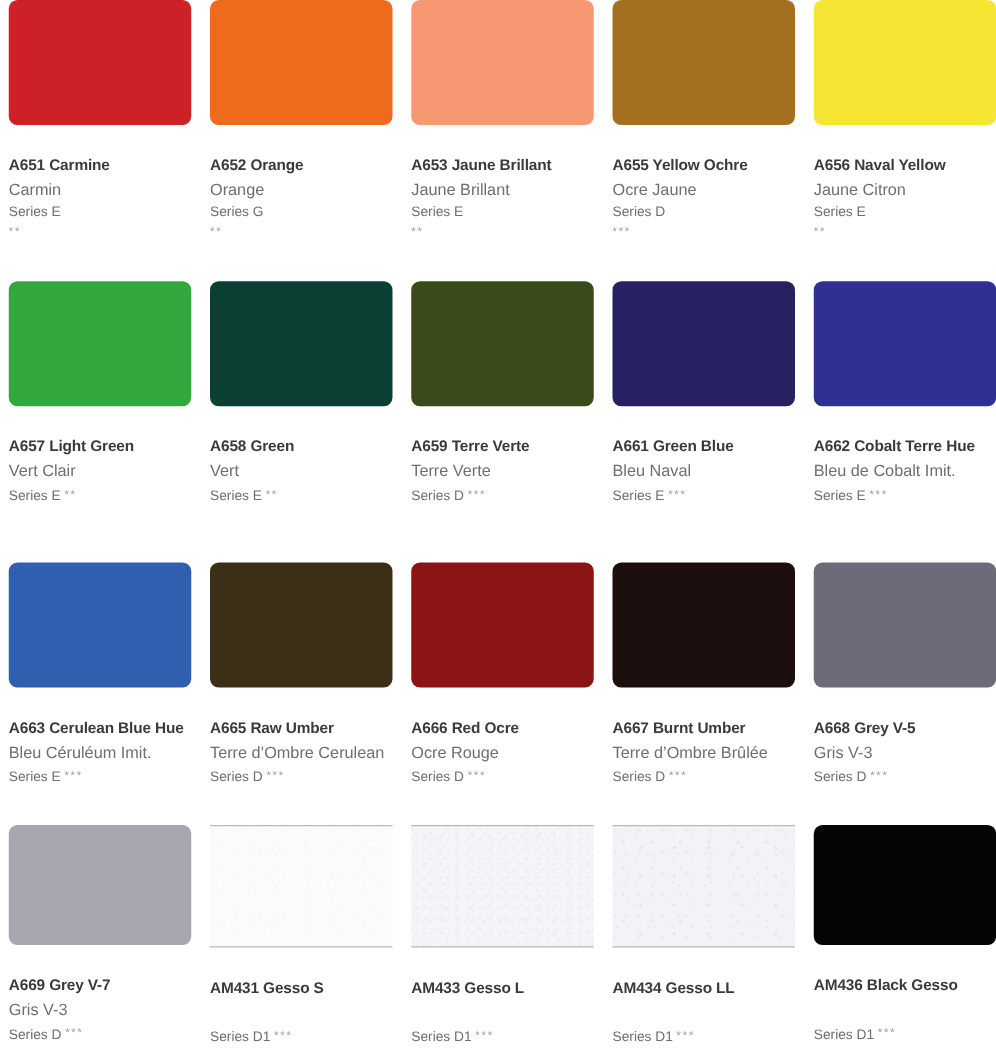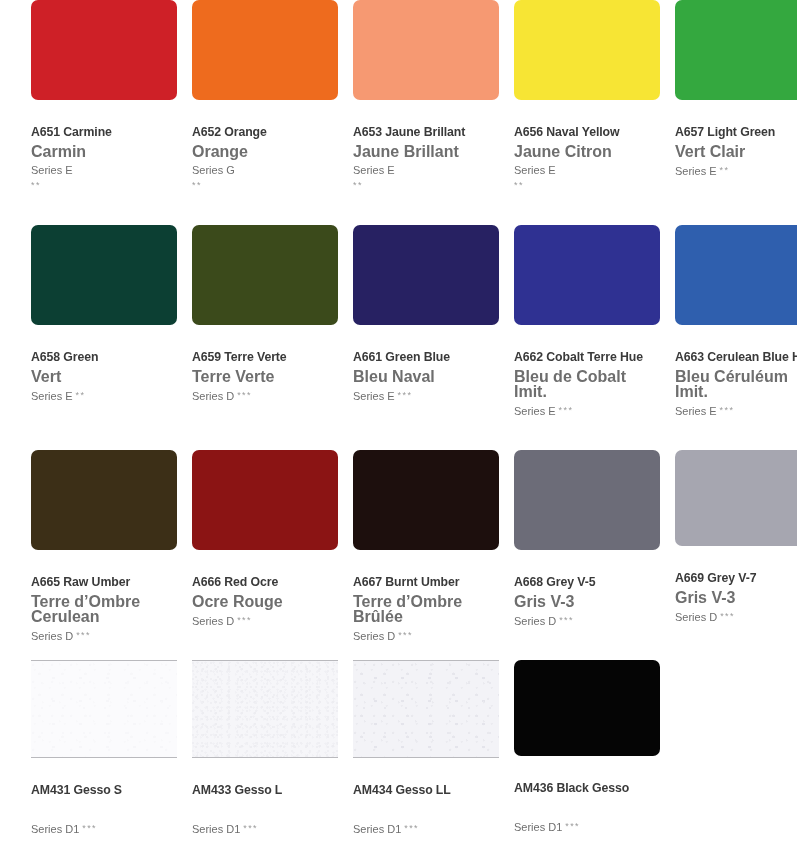--- a/index.html
+++ b/index.html
@@ -15,21 +15,20 @@
     color: #3b3b3b;
     overflow: hidden;
   }
   #grid {
     display: grid;
     grid-template-columns: repeat(5, 146px);
     grid-template-rows: 225px 225px 210px 189px;
     column-gap: 15px;
     padding: 0 7px;
     box-sizing: border-box;
-    margin-left: 24px;
   }
   .cell {
     position: relative;
     box-sizing: border-box;
   }
   .swatch {
     width: 100%;
     height: 100px;
     border-radius: 7px;
     margin-bottom: 24px;
@@ -63,26 +62,25 @@
   .swatch.gesso.plain::after { opacity: 0.12; }
   .name {
     font-size: 12.3px;
     font-weight: bold;
     color: #3a3a3a;
     line-height: 16px;
     margin-bottom: 4px;
     letter-spacing: -0.1px;
   }
   .translation {
-    font-size: 16px;
+    font-size: 13px;
     color: #6e6e6e;
     line-height: 15px;
     margin-bottom: 4px;
     min-height: 15px;
-    font-weight: bold;
   }
   .series-line {
     font-size: 11px;
     color: #6e6e6e;
     line-height: 15px;
     white-space: nowrap;
   }
   .series-line .sup {
     font-size: 9px;
     color: #9a9a9a;
@@ -116,20 +114,27 @@
       <div class="stars-own-line">**</div>
     </div>
     <div class="cell row1">
       <div class="swatch" style="background: rgb(246, 153, 114);"></div>
       <div class="name">A653 Jaune Brillant</div>
       <div class="translation">Jaune Brillant</div>
       <div class="series-line"><span>Series E</span></div>
       <div class="stars-own-line">**</div>
     </div>
     <div class="cell row1">
+      <div class="swatch" style="background: rgb(163, 112, 31);"></div>
+      <div class="name">A655 Yellow Ochre</div>
+      <div class="translation">Ocre Jaune</div>
+      <div class="series-line"><span>Series D</span></div>
+      <div class="stars-own-line">***</div>
+    </div>
+    <div class="cell row1">
       <div class="swatch" style="background: rgb(247, 229, 52);"></div>
       <div class="name">A656 Naval Yellow</div>
       <div class="translation">Jaune Citron</div>
       <div class="series-line"><span>Series E</span></div>
       <div class="stars-own-line">**</div>
     </div>
     <div class="cell row2">
       <div class="swatch" style="background: rgb(52, 168, 63);"></div>
       <div class="name">A657 Light Green</div>
       <div class="translation">Vert Clair</div>

